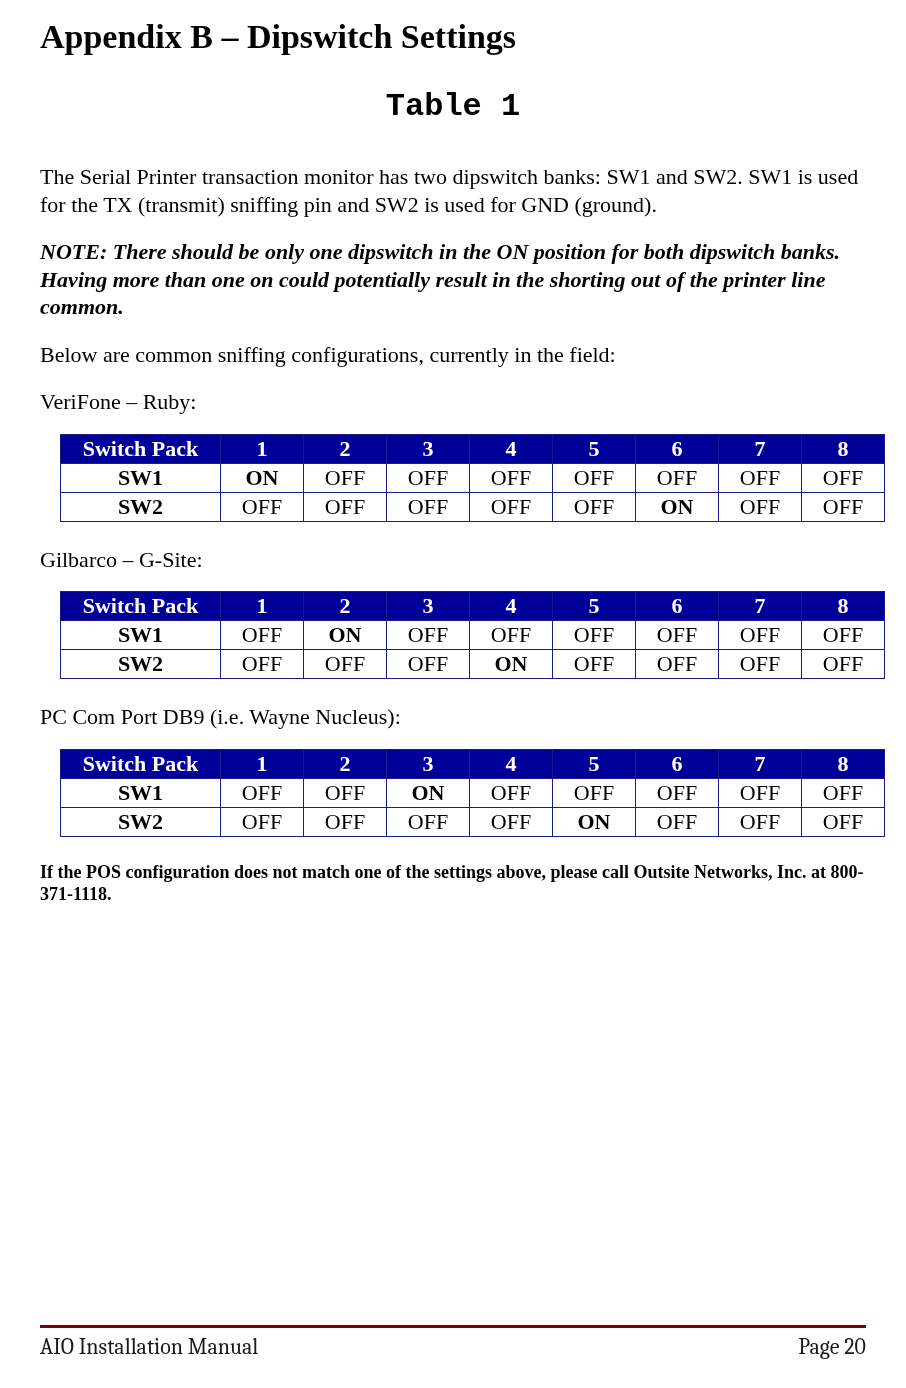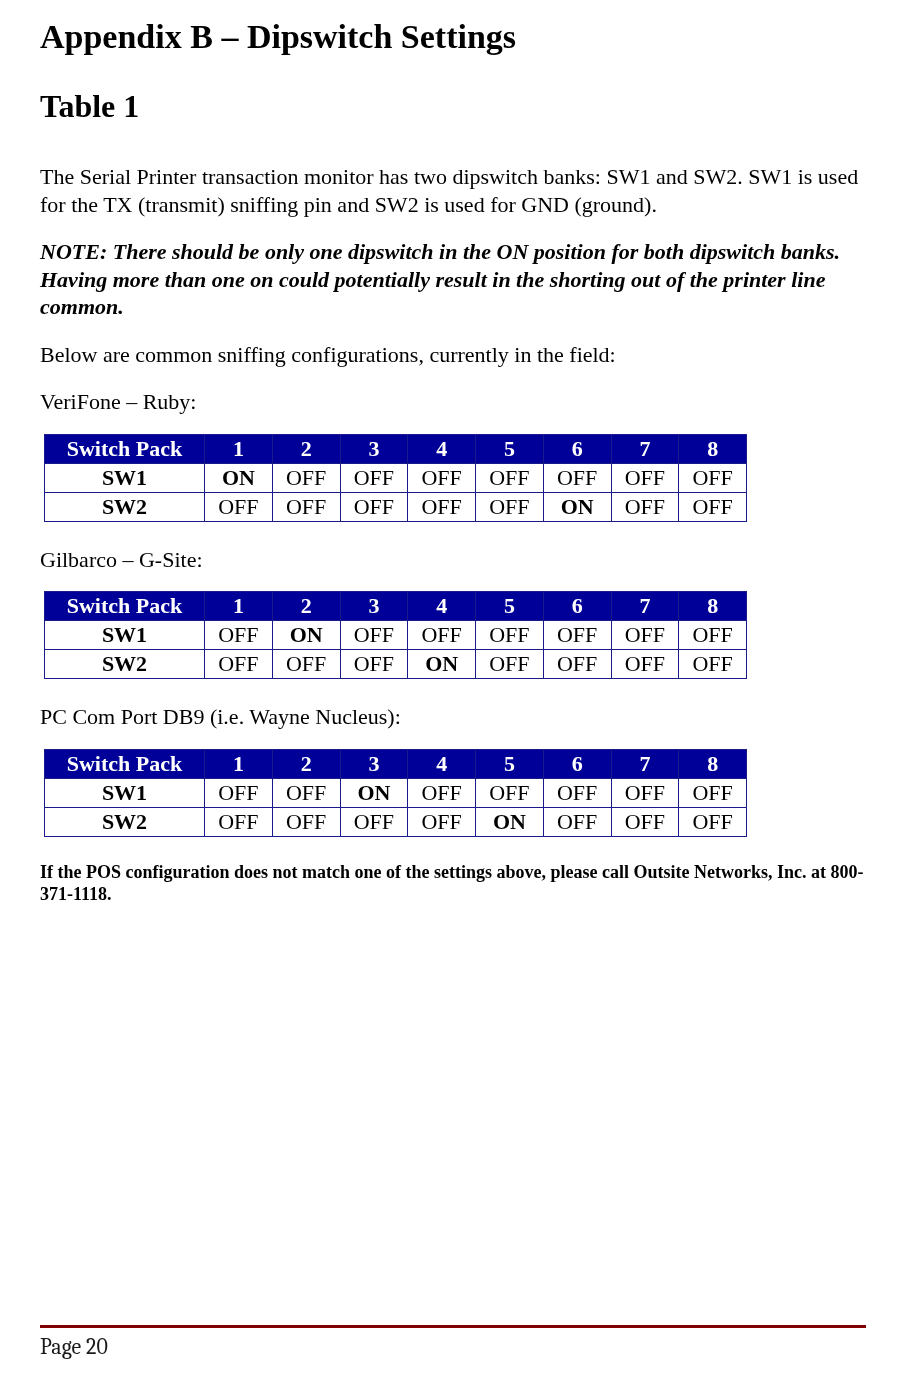--- a/index.html
+++ b/index.html
@@ -20,21 +20,23 @@
       height: 1280px;
     }
     h1 {
       font-size: 34px;
       font-weight: bold;
       margin-bottom: 32px;
     }
     h2 {
       font-size: 32px;
       font-weight: bold;
+      text-align: center;
       margin-bottom: 38px;
+      font-family: Liberation Mono, monospace;
     }
     p {
       font-size: 22px;
       line-height: 1.25;
       margin-bottom: 20px;
     }
     .note {
       font-weight: bold;
       font-style: italic;
     }
@@ -42,22 +44,22 @@
       font-size: 22px;
       margin-bottom: 18px;
     }
     .closing {
       font-weight: bold;
       font-size: 18px;
       line-height: 1.25;
     }
     table {
       border-collapse: collapse;
-      width: 703px;
-      margin: 0 0 24px 4px;
+      width: 825px;
+      margin: 0 0 24px 20px;
       table-layout: fixed;
     }
     th, td {
       border: 1px solid #1a1a8a;
       text-align: center;
       font-size: 22px;
       padding: 1px 0;
       height: 28px;
     }
     th {
@@ -223,15 +225,16 @@
           </tr>
         </tbody>
       </table>
     </div>
   <p class="closing">If the POS configuration does not match one of the settings above, please call Outsite Networks, Inc. at 800-371-1118.</p>
 </div>
 
 <div class="footer">
   <div class="footer-line"></div>
   <div class="footer-text">
+    <span>AIO Installation Manual</span>
     <span>Page 20</span>
   </div>
 </div>
 
 </body></html>

